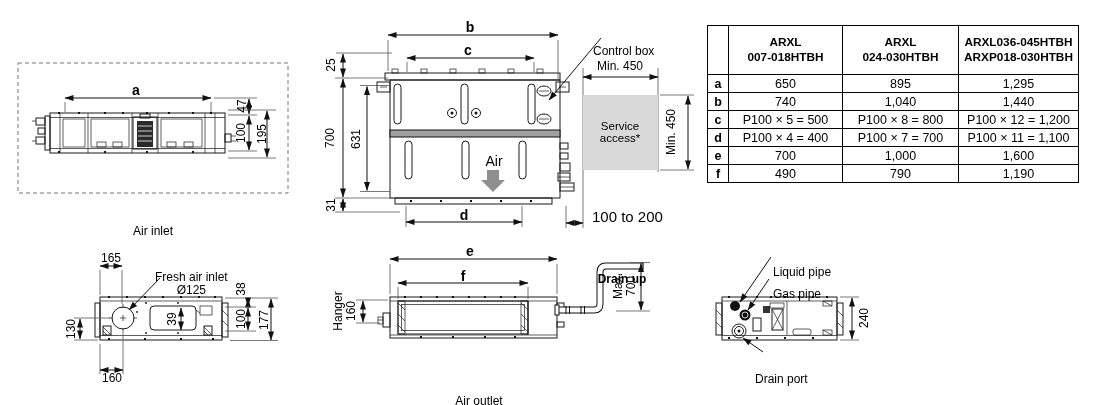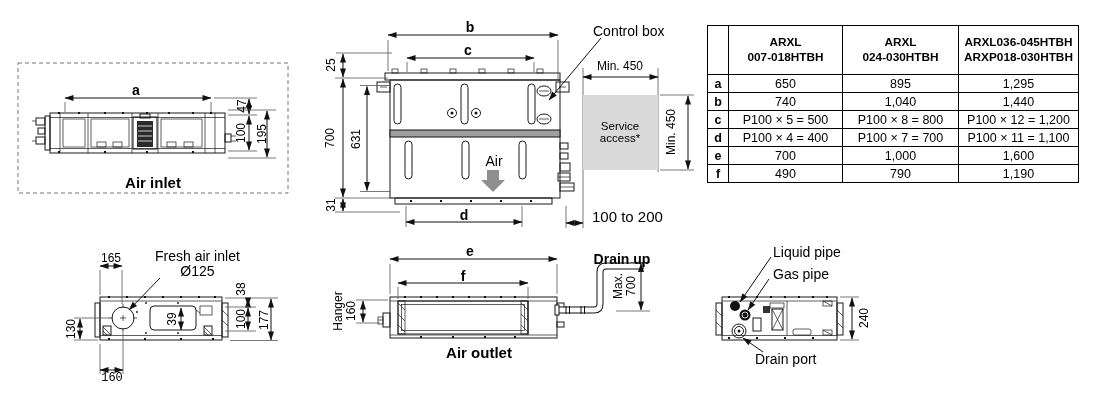--- a/index.html
+++ b/index.html
@@ -6,23 +6,23 @@
   .canvas{position:relative;width:1098px;height:405px;background:#fff;overflow:hidden;
           font-family:"Liberation Sans",sans-serif;color:#000;}
   svg{position:absolute;left:0;top:0;}
   .lbl{position:absolute;font-size:12px;line-height:1.05;white-space:pre-line;
        transform:translate(-50%,-50%);text-align:center;}
   .vlbl{position:absolute;font-size:12px;line-height:1.05;white-space:pre-line;
         transform:translate(-50%,-50%) rotate(-90deg);text-align:center;}
   .llbl{position:absolute;font-size:12.5px;white-space:pre-line;
         transform:translate(0,-50%);text-align:left;}
   .dimletter{font-weight:bold;font-size:14px;}
-  .caption{font-weight:bold;font-size:15px;}
+  .caption{font-weight:normal;font-size:12px;margin-top:48px;}
   .small{font-size:11.5px;}
-  .ann{font-size:14px;}
+  .ann{font-size:12px;margin-top:20px;}
   table.spec{position:absolute;left:707px;top:25px;border-collapse:collapse;
              table-layout:fixed;font-size:12.5px;}
   table.spec th,table.spec td{border:1px solid #000;padding:0 2px;text-align:center;
              overflow:hidden;}
   table.spec th{font-size:11.8px;font-weight:bold;height:48px;white-space:pre-line;line-height:1.3;}
   table.spec td{height:17px;white-space:nowrap;}
   td.rowlbl{font-weight:bold;}
   .footnote{position:absolute;left:693px;top:192px;width:398px;font-size:12.5px;line-height:1.28;}
   .dim{stroke:#111;stroke-width:1;marker-start:url(#as);marker-end:url(#ae);}
   .ldr{stroke:#111;stroke-width:1;marker-end:url(#ae);}
@@ -444,21 +444,21 @@
     <td>790</td>
     <td>1,190</td>
   </tr>
 </tbody>
     </table>
 
 <div class="lbl" style="left:111px;top:258px;">165</div>
 <div class="llbl ann" style="left:155px;top:264px;line-height:1.1;text-align:center;">Fresh air inlet
 Ø125</div>
 <div class="vlbl" style="left:71px;top:329px;">130</div>
-<div class="lbl" style="left:112px;top:378px;font-family:Liberation Mono, monospace;">160</div>
+<div class="lbl" style="left:112px;top:378px;">160</div>
 <div class="vlbl" style="left:241px;top:289px;">38</div>
 <div class="vlbl" style="left:241px;top:319px;">100</div>
 <div class="vlbl" style="left:264px;top:320px;">177</div>
 <div class="vlbl" style="left:172px;top:319px;">39</div>
 
 <div class="lbl dimletter" style="left:470px;top:251px;">e</div>
 <div class="lbl dimletter" style="left:463px;top:276px;">f</div>
 <div class="vlbl" style="left:345px;top:311px;">Hanger
 160</div>
 <div class="lbl caption" style="left:479px;top:353px;">Air outlet</div>

